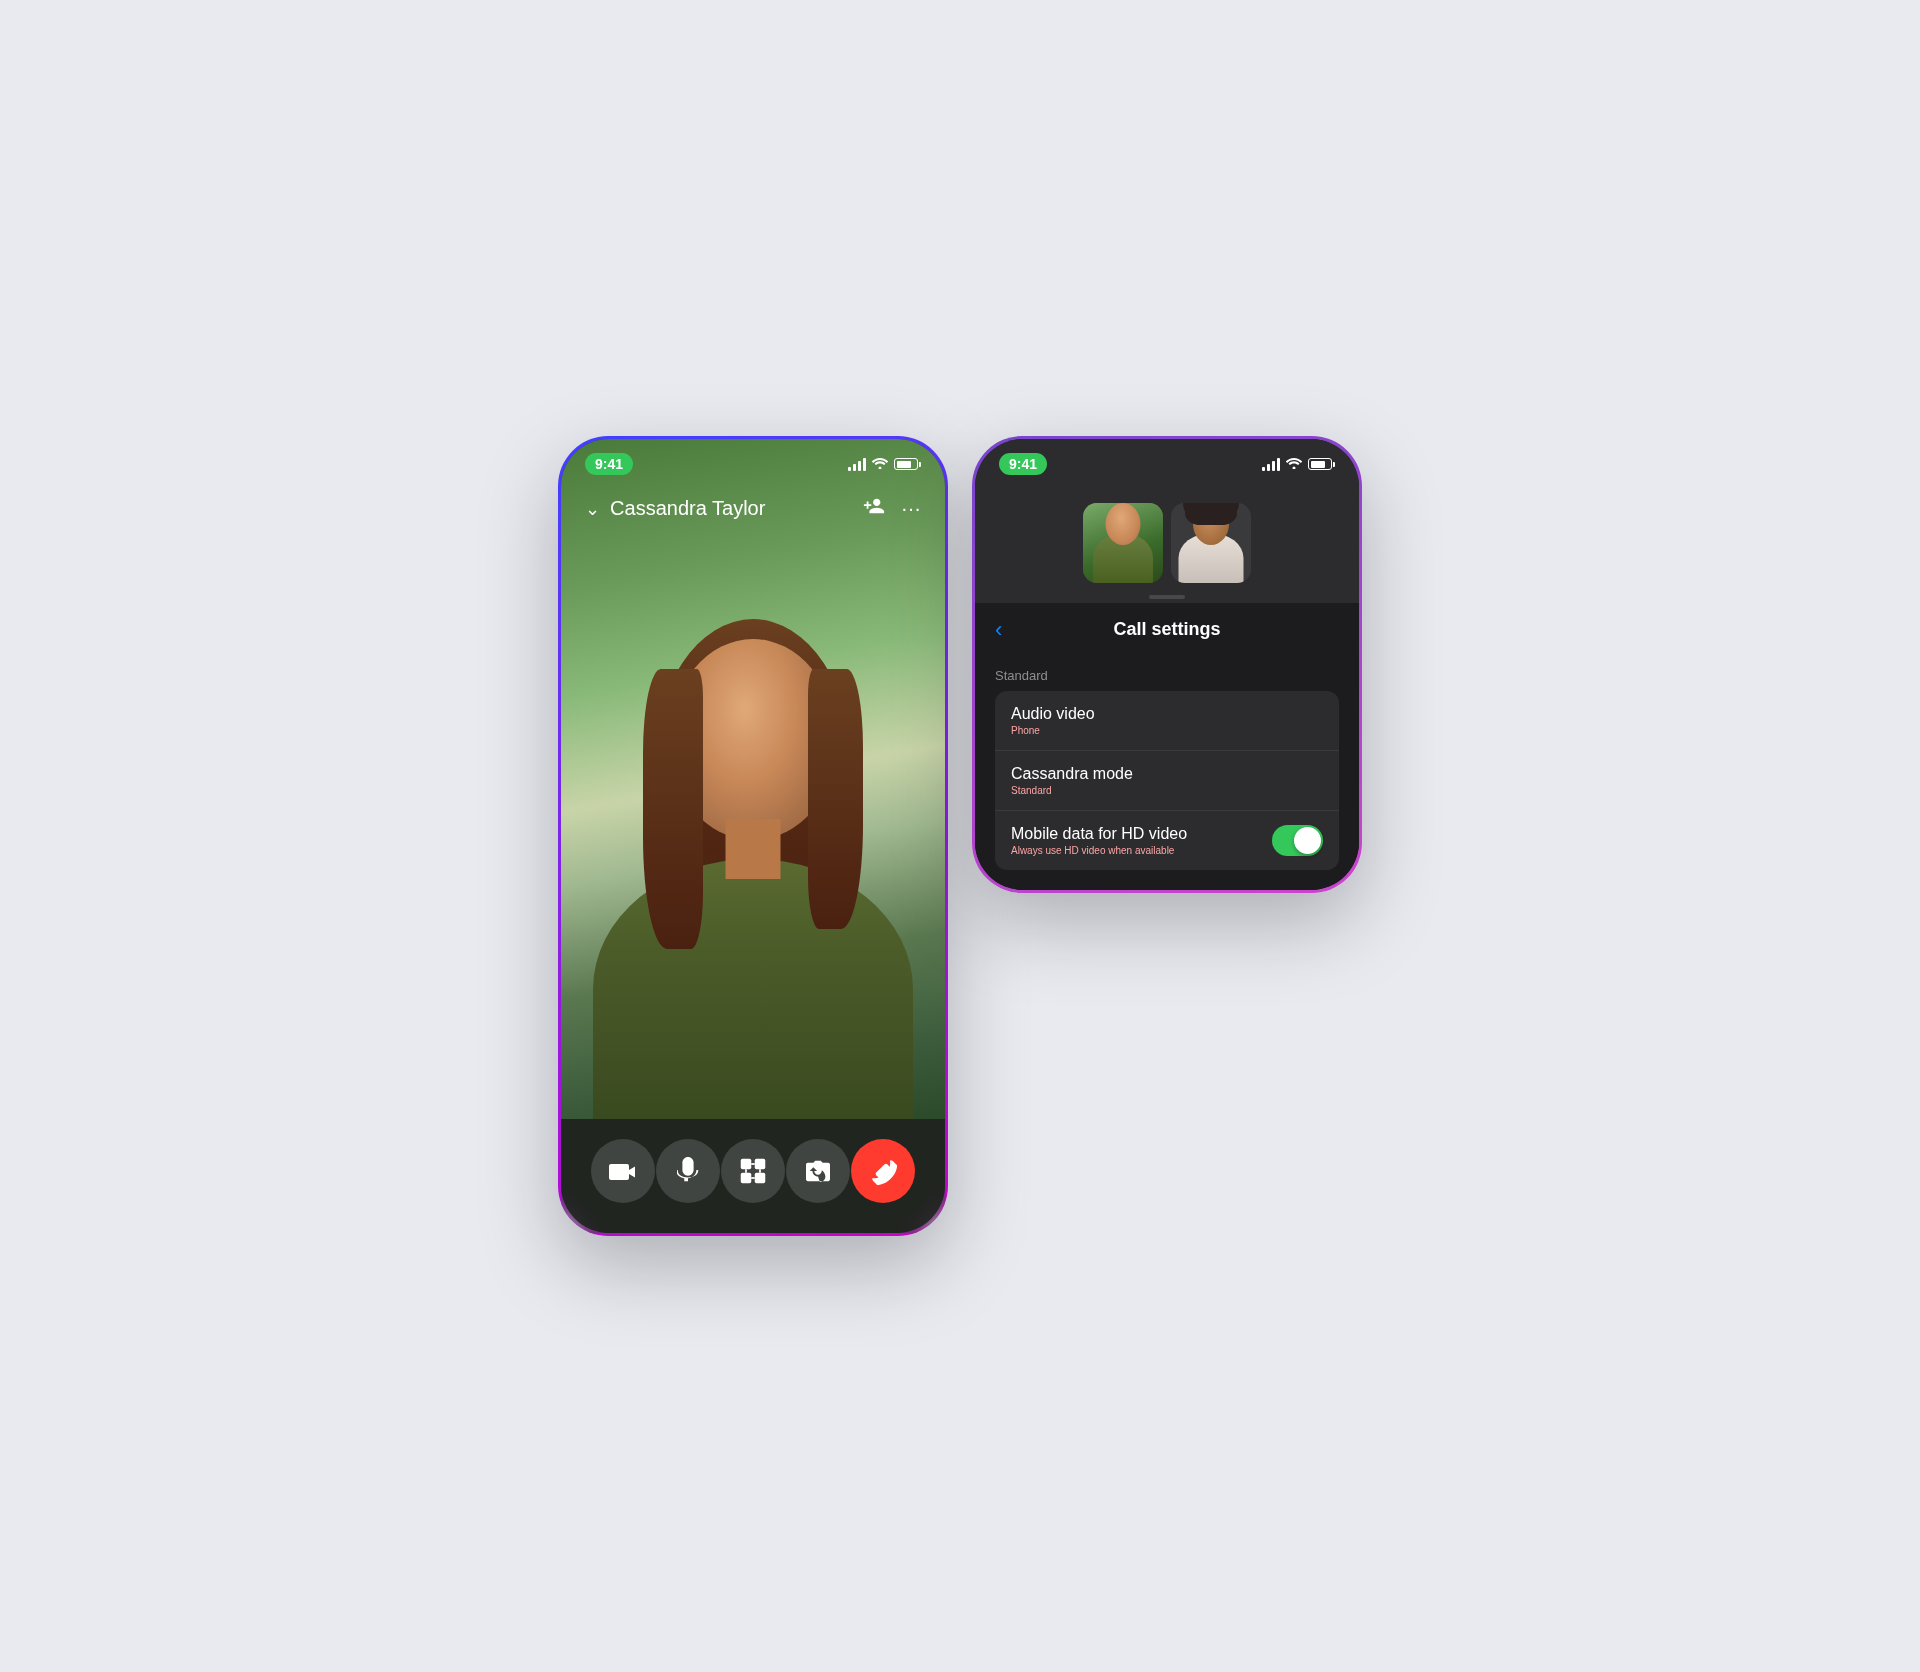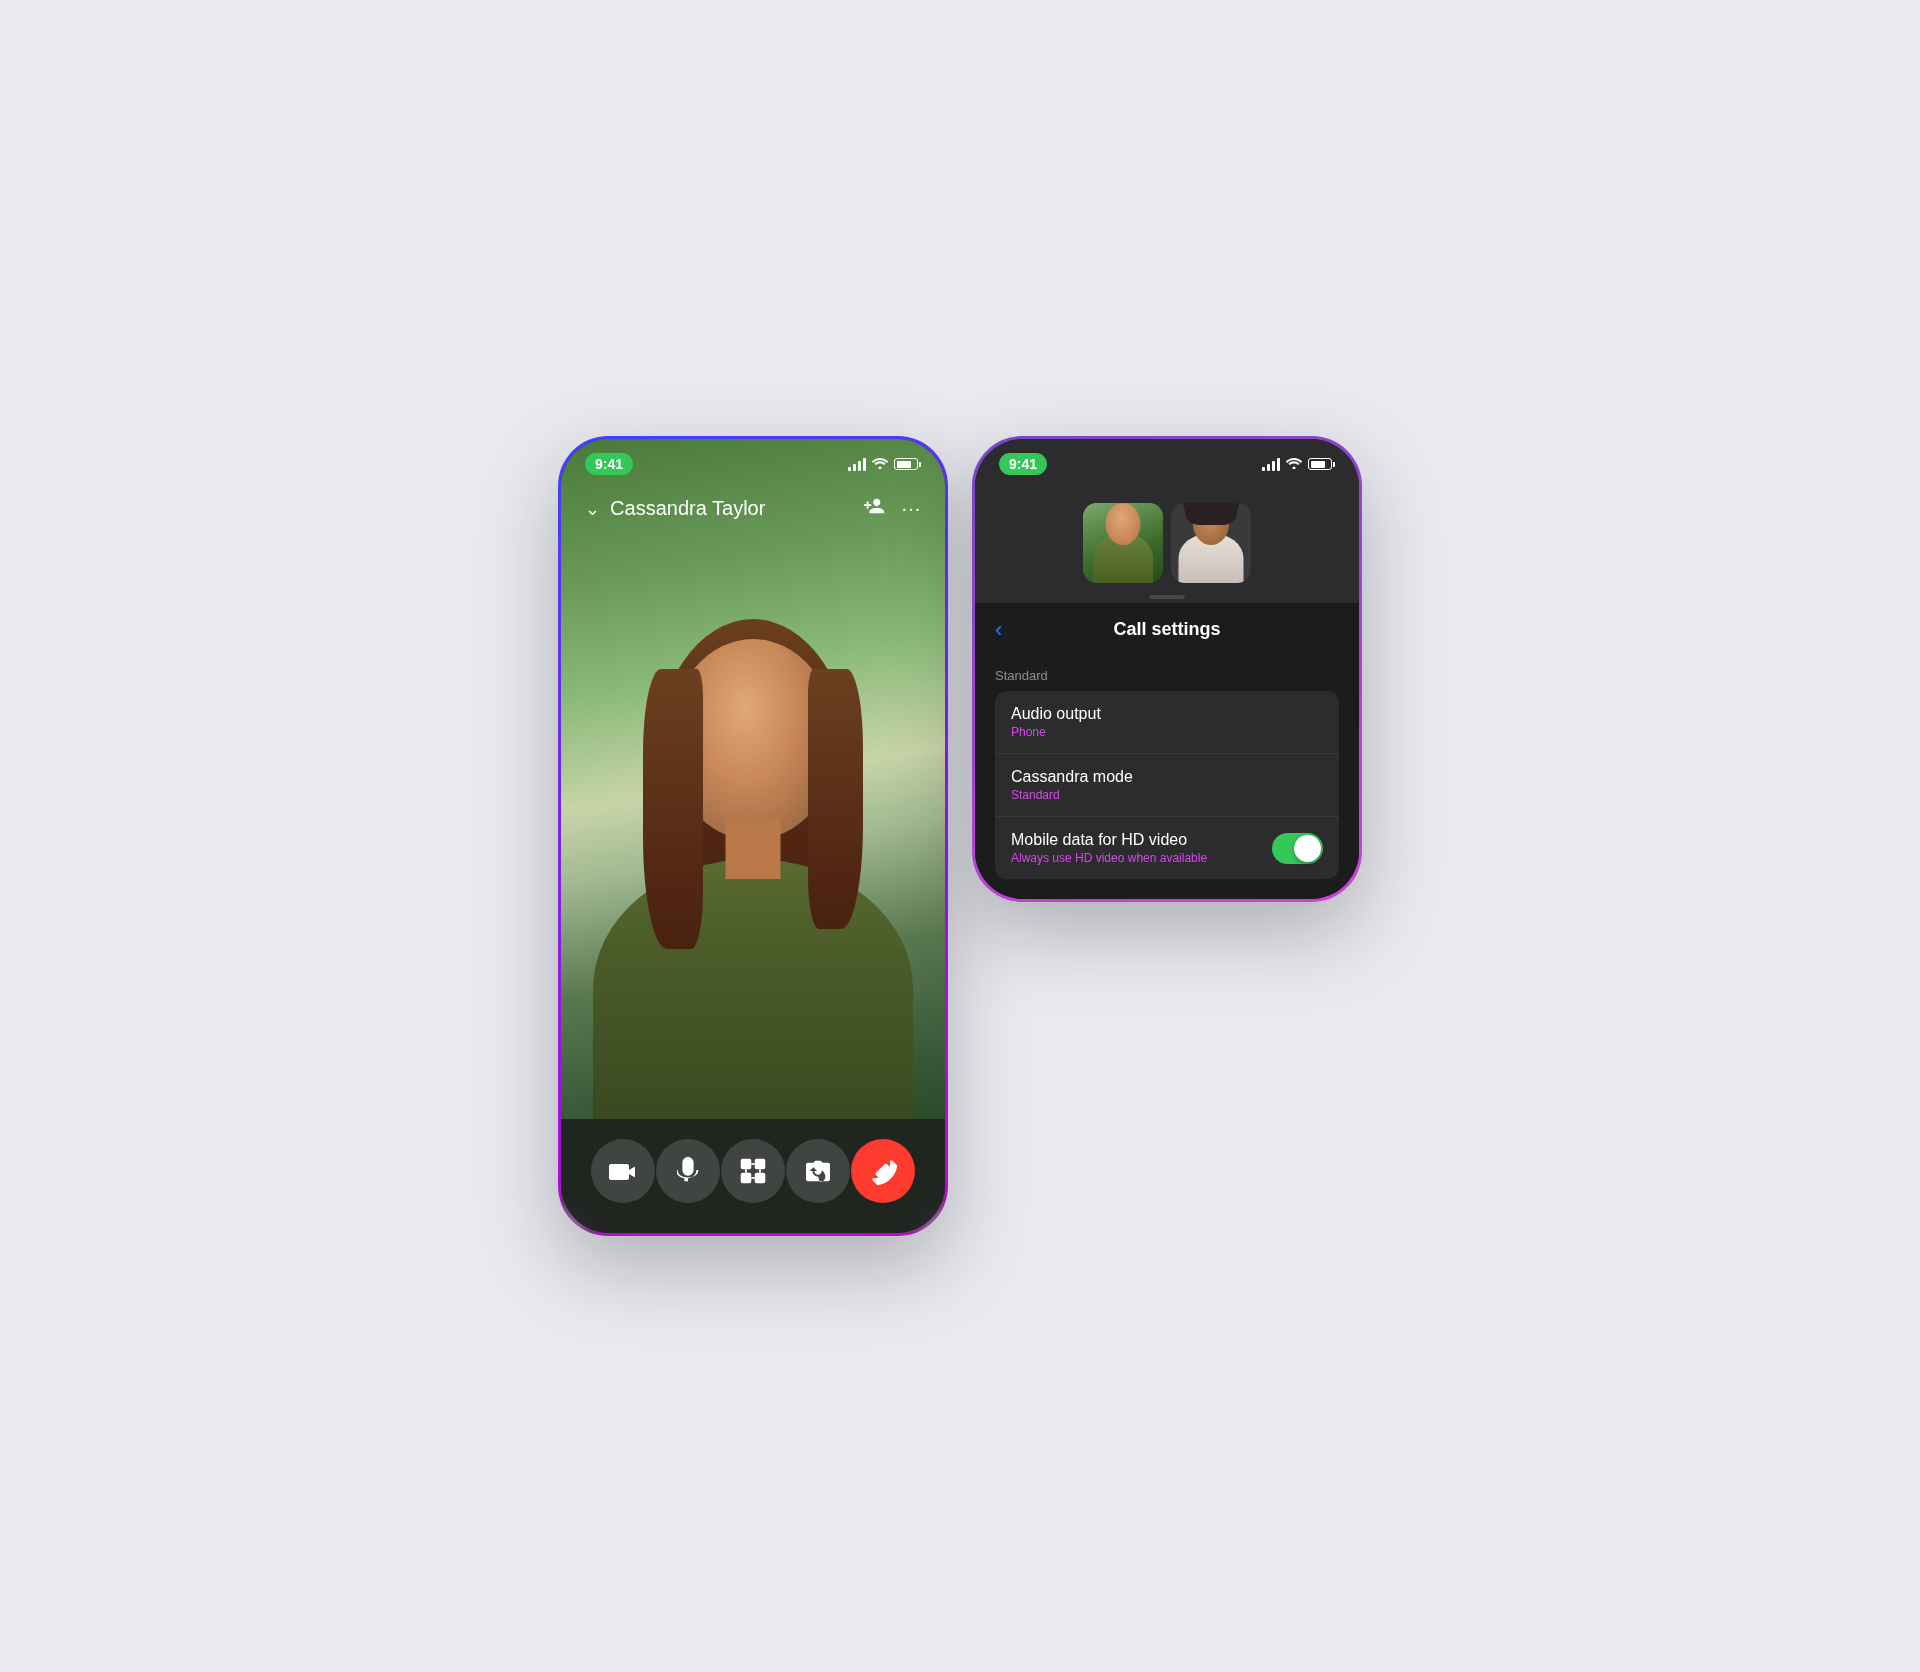--- a/index.html
+++ b/index.html
@@ -282,22 +282,22 @@
       display: flex;
       flex-direction: column;
       gap: 2px;
     }
     .settings-row-title {
       font-size: 16px;
       color: white;
       font-weight: 400;
     }
     .settings-row-subtitle {
-      font-size: 12px;
-      color: #d946ef;
+      font-size: 10px;
+      color: #fca5a5;
     }
     .settings-row-right {
       display: flex;
       align-items: center;
       gap: 8px;
     }
     
     .toggle {
       width: 51px;
       height: 31px;
@@ -485,21 +485,21 @@
       </div>
 
       <div style="flex:1; background:#1c1c1e; overflow-y:auto;">
 
         <div class="settings-section">
           <div class="section-label">Standard</div>
           <div class="settings-group">
 
             <div class="settings-row">
               <div class="settings-row-left">
-                <span class="settings-row-title">Audio output</span>
+                <span class="settings-row-title">Audio video</span>
                 <span class="settings-row-subtitle">Phone</span>
               </div>
             </div>
 
             <div class="settings-row">
               <div class="settings-row-left">
                 <span class="settings-row-title">Cassandra mode</span>
                 <span class="settings-row-subtitle">Standard</span>
               </div>
             </div>

